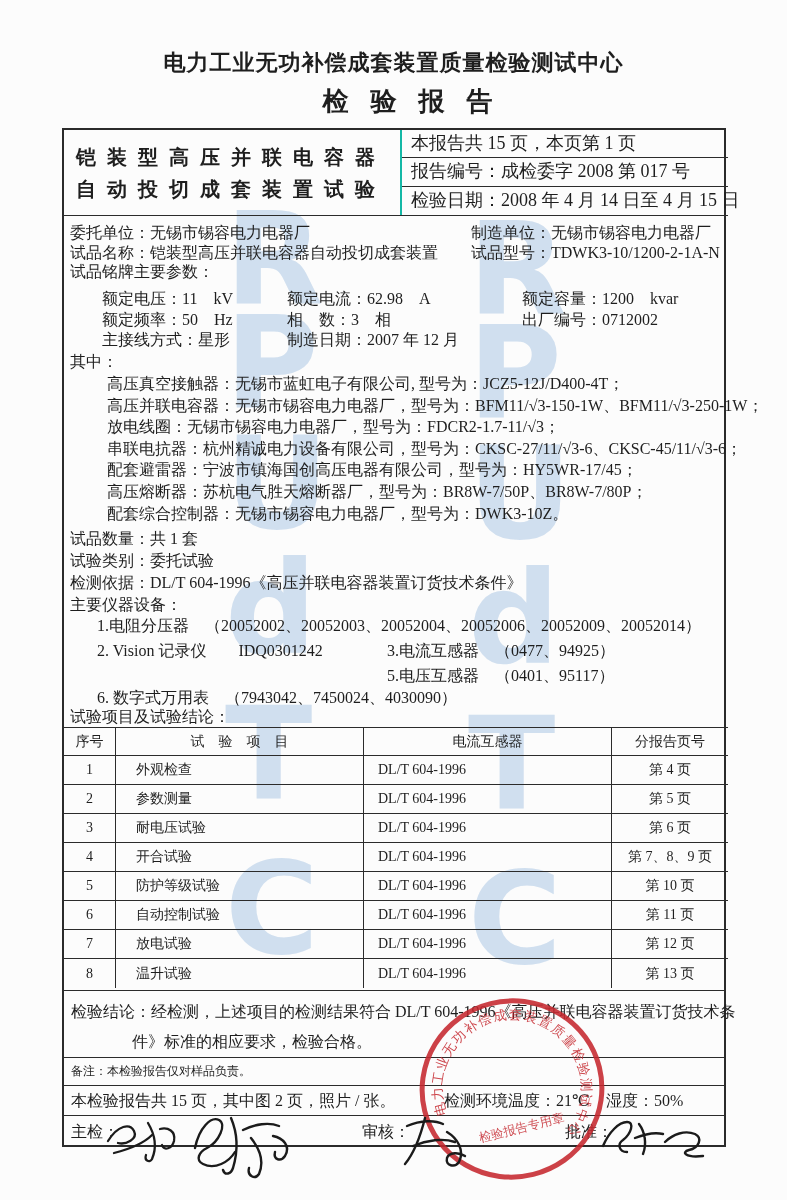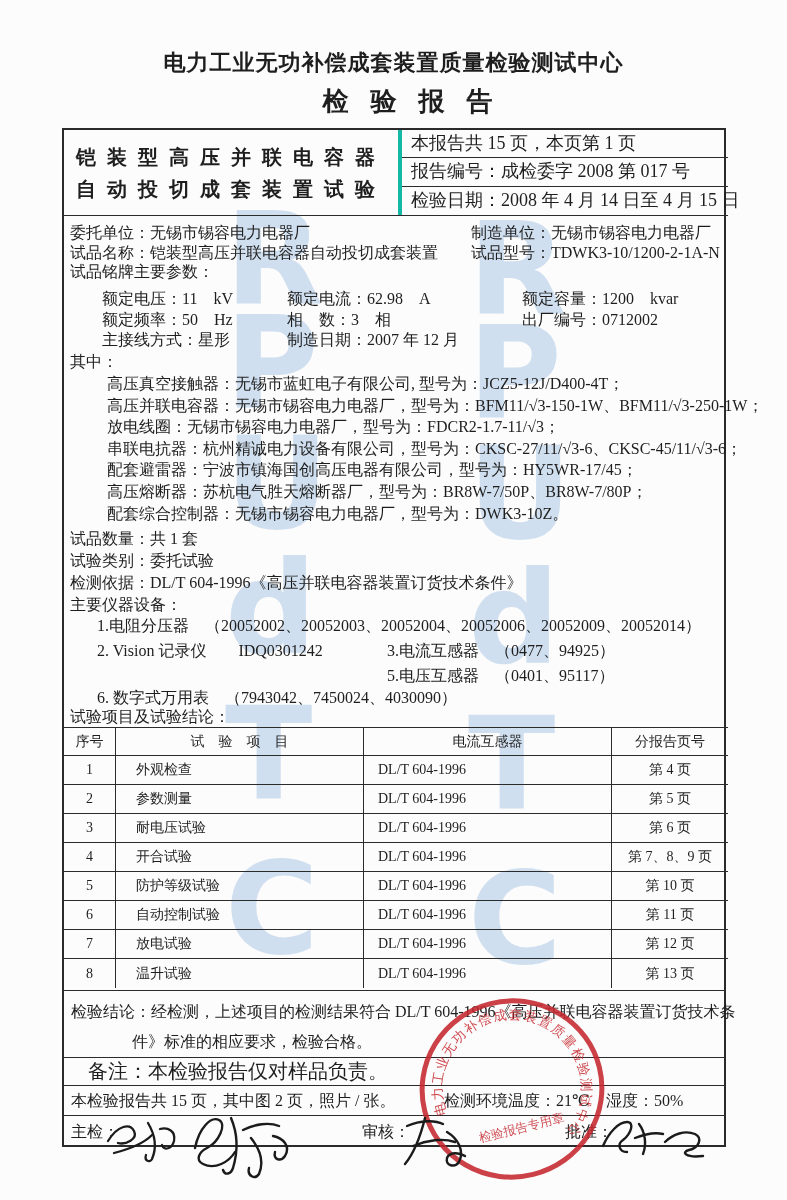--- a/index.html
+++ b/index.html
@@ -14,21 +14,21 @@
   .title1{position:absolute;left:0;top:48px;width:100%;text-align:center;
           font-family:"DejaVu Sans","Liberation Sans",sans-serif;font-weight:bold;font-size:22px;letter-spacing:1px;}
   .title2{position:absolute;left:0;top:84px;width:100%;text-align:center;
           font-family:"DejaVu Sans","Liberation Sans",sans-serif;font-weight:bold;font-size:26px;letter-spacing:22px;text-indent:22px;padding-left:14px;}
 
   
   .doc{position:absolute;left:62px;top:128px;width:664px;height:1019px;border:2px solid #2b2b2b;box-sizing:border-box;}
   .sect{position:absolute;left:0;width:100%;box-sizing:border-box;}
 
   
-  .hdr-left{position:absolute;left:0;top:0;width:338px;height:85px;border-right:4px solid #14b8a6;box-sizing:border-box;}
+  .hdr-left{position:absolute;left:0;top:0;width:338px;height:85px;border-right:2px solid #14b8a6;box-sizing:border-box;}
   .hdr-left .hl{position:absolute;left:12px;width:320px;font-family:"DejaVu Sans","Liberation Sans",sans-serif;
                 font-weight:bold;font-size:20px;letter-spacing:11px;white-space:nowrap;}
   .hdr-right{position:absolute;left:338px;top:0;width:326px;height:85px;}
   .hdr-row{position:absolute;left:0;width:100%;height:28.3px;box-sizing:border-box;border-bottom:1.5px solid #2b2b2b;
            font-size:18px;line-height:27px;padding-left:9px;white-space:nowrap;}
   .hdr-row.r3{border-bottom:none;}
 
   
   .info{position:absolute;left:0;top:85px;width:664px;height:512px;border-top:0.5px solid #2b2b2b;font-size:16px;}
   .ln{position:absolute;white-space:nowrap;line-height:20px;}
@@ -41,21 +41,21 @@
   .trow:last-child{border-bottom:none;}
   .tcell{border-right:1.5px solid #2b2b2b;box-sizing:border-box;display:flex;align-items:center;overflow:hidden;white-space:nowrap;}
   .tcell:last-child{border-right:none;}
   .tc-center{justify-content:center;}
   .tc-item{padding-left:20px;}
   .tc-basis{padding-left:14px;}
   .head .tcell{justify-content:center;padding-left:0;}
 
   
   .concl{top:860px;height:67px;border-top:1.5px solid #2b2b2b;font-size:16px;}
-  .remark{top:927px;height:28px;border-top:1.5px solid #2b2b2b;font-size:20px;line-height:27px;padding-left:24px;white-space:nowrap;}
+  .remark{top:927px;height:28px;border-top:1.5px solid #2b2b2b;font-size:12px;line-height:27px;padding-left:7px;white-space:nowrap;}
   .pages{top:955px;height:30px;border-top:1.5px solid #2b2b2b;font-size:16px;line-height:29px;white-space:nowrap;}
   .signs{top:985px;height:34px;border-top:1.5px solid #2b2b2b;font-size:16px;line-height:31px;white-space:nowrap;}
   .abs{position:absolute;white-space:nowrap;}
 
   
   .stamp{position:absolute;left:412px;top:990px;width:200px;height:198px;pointer-events:none;}
 
   
   .sig{position:absolute;pointer-events:none;}
 </style>

